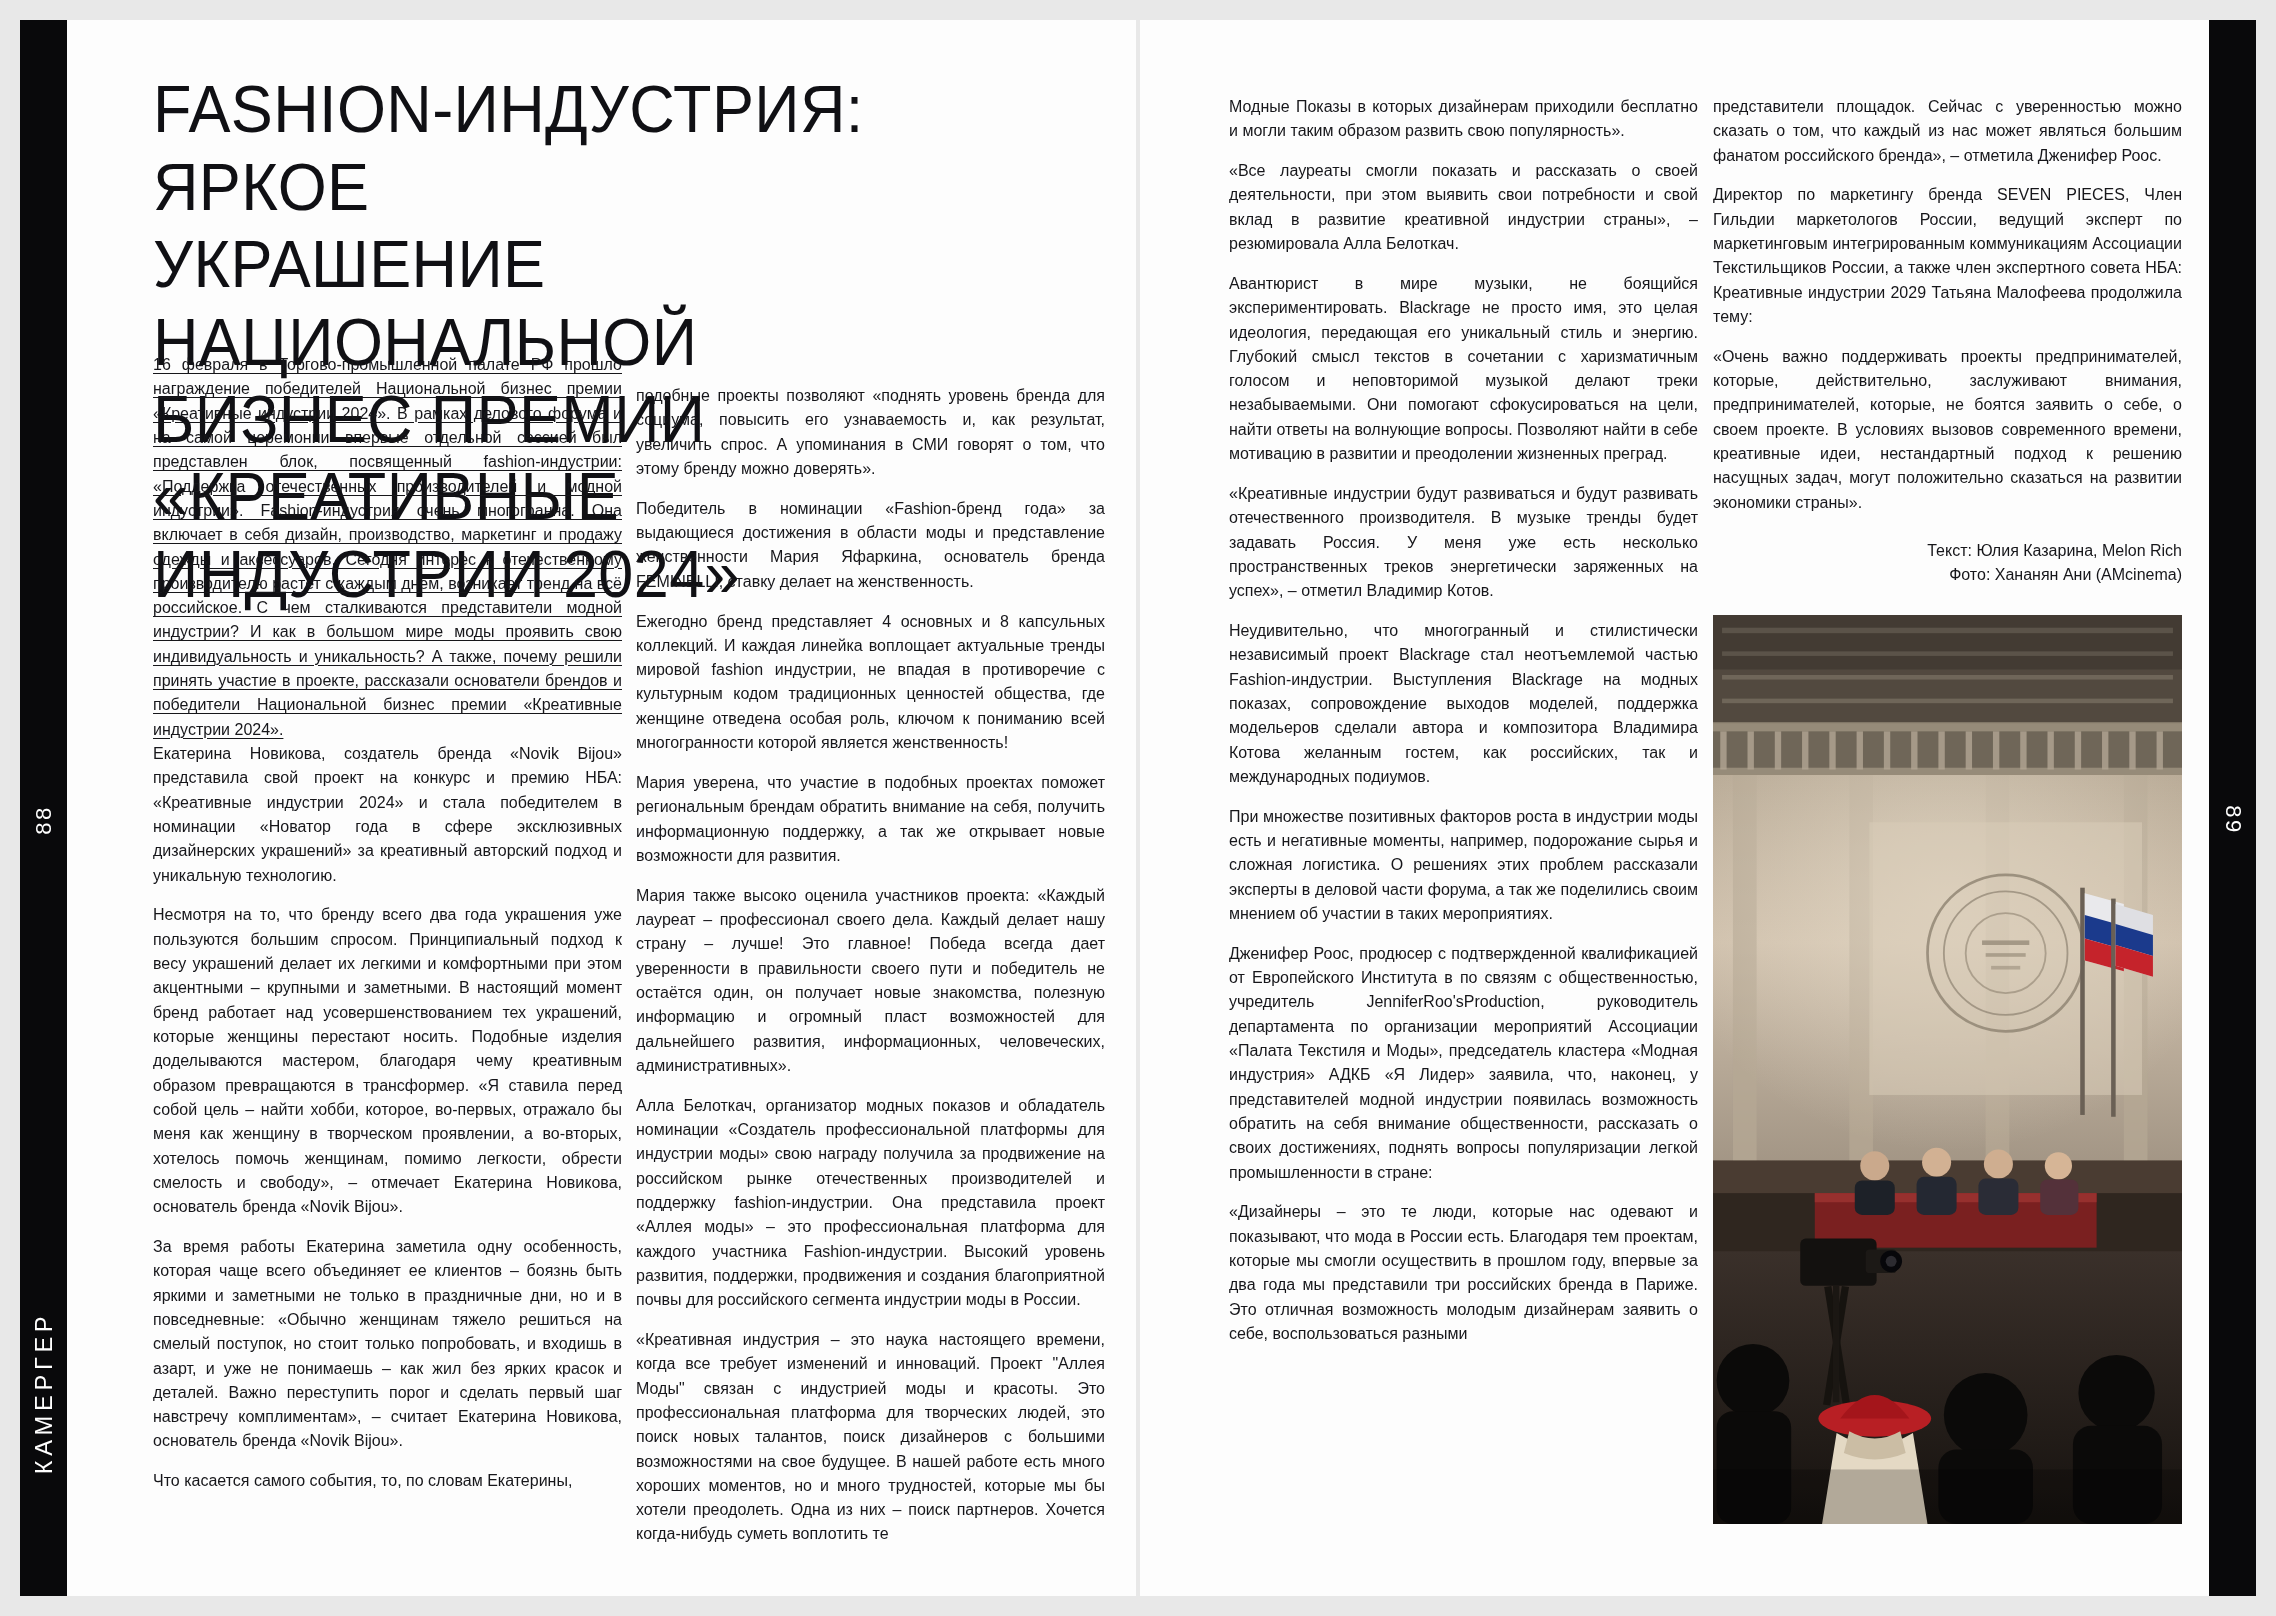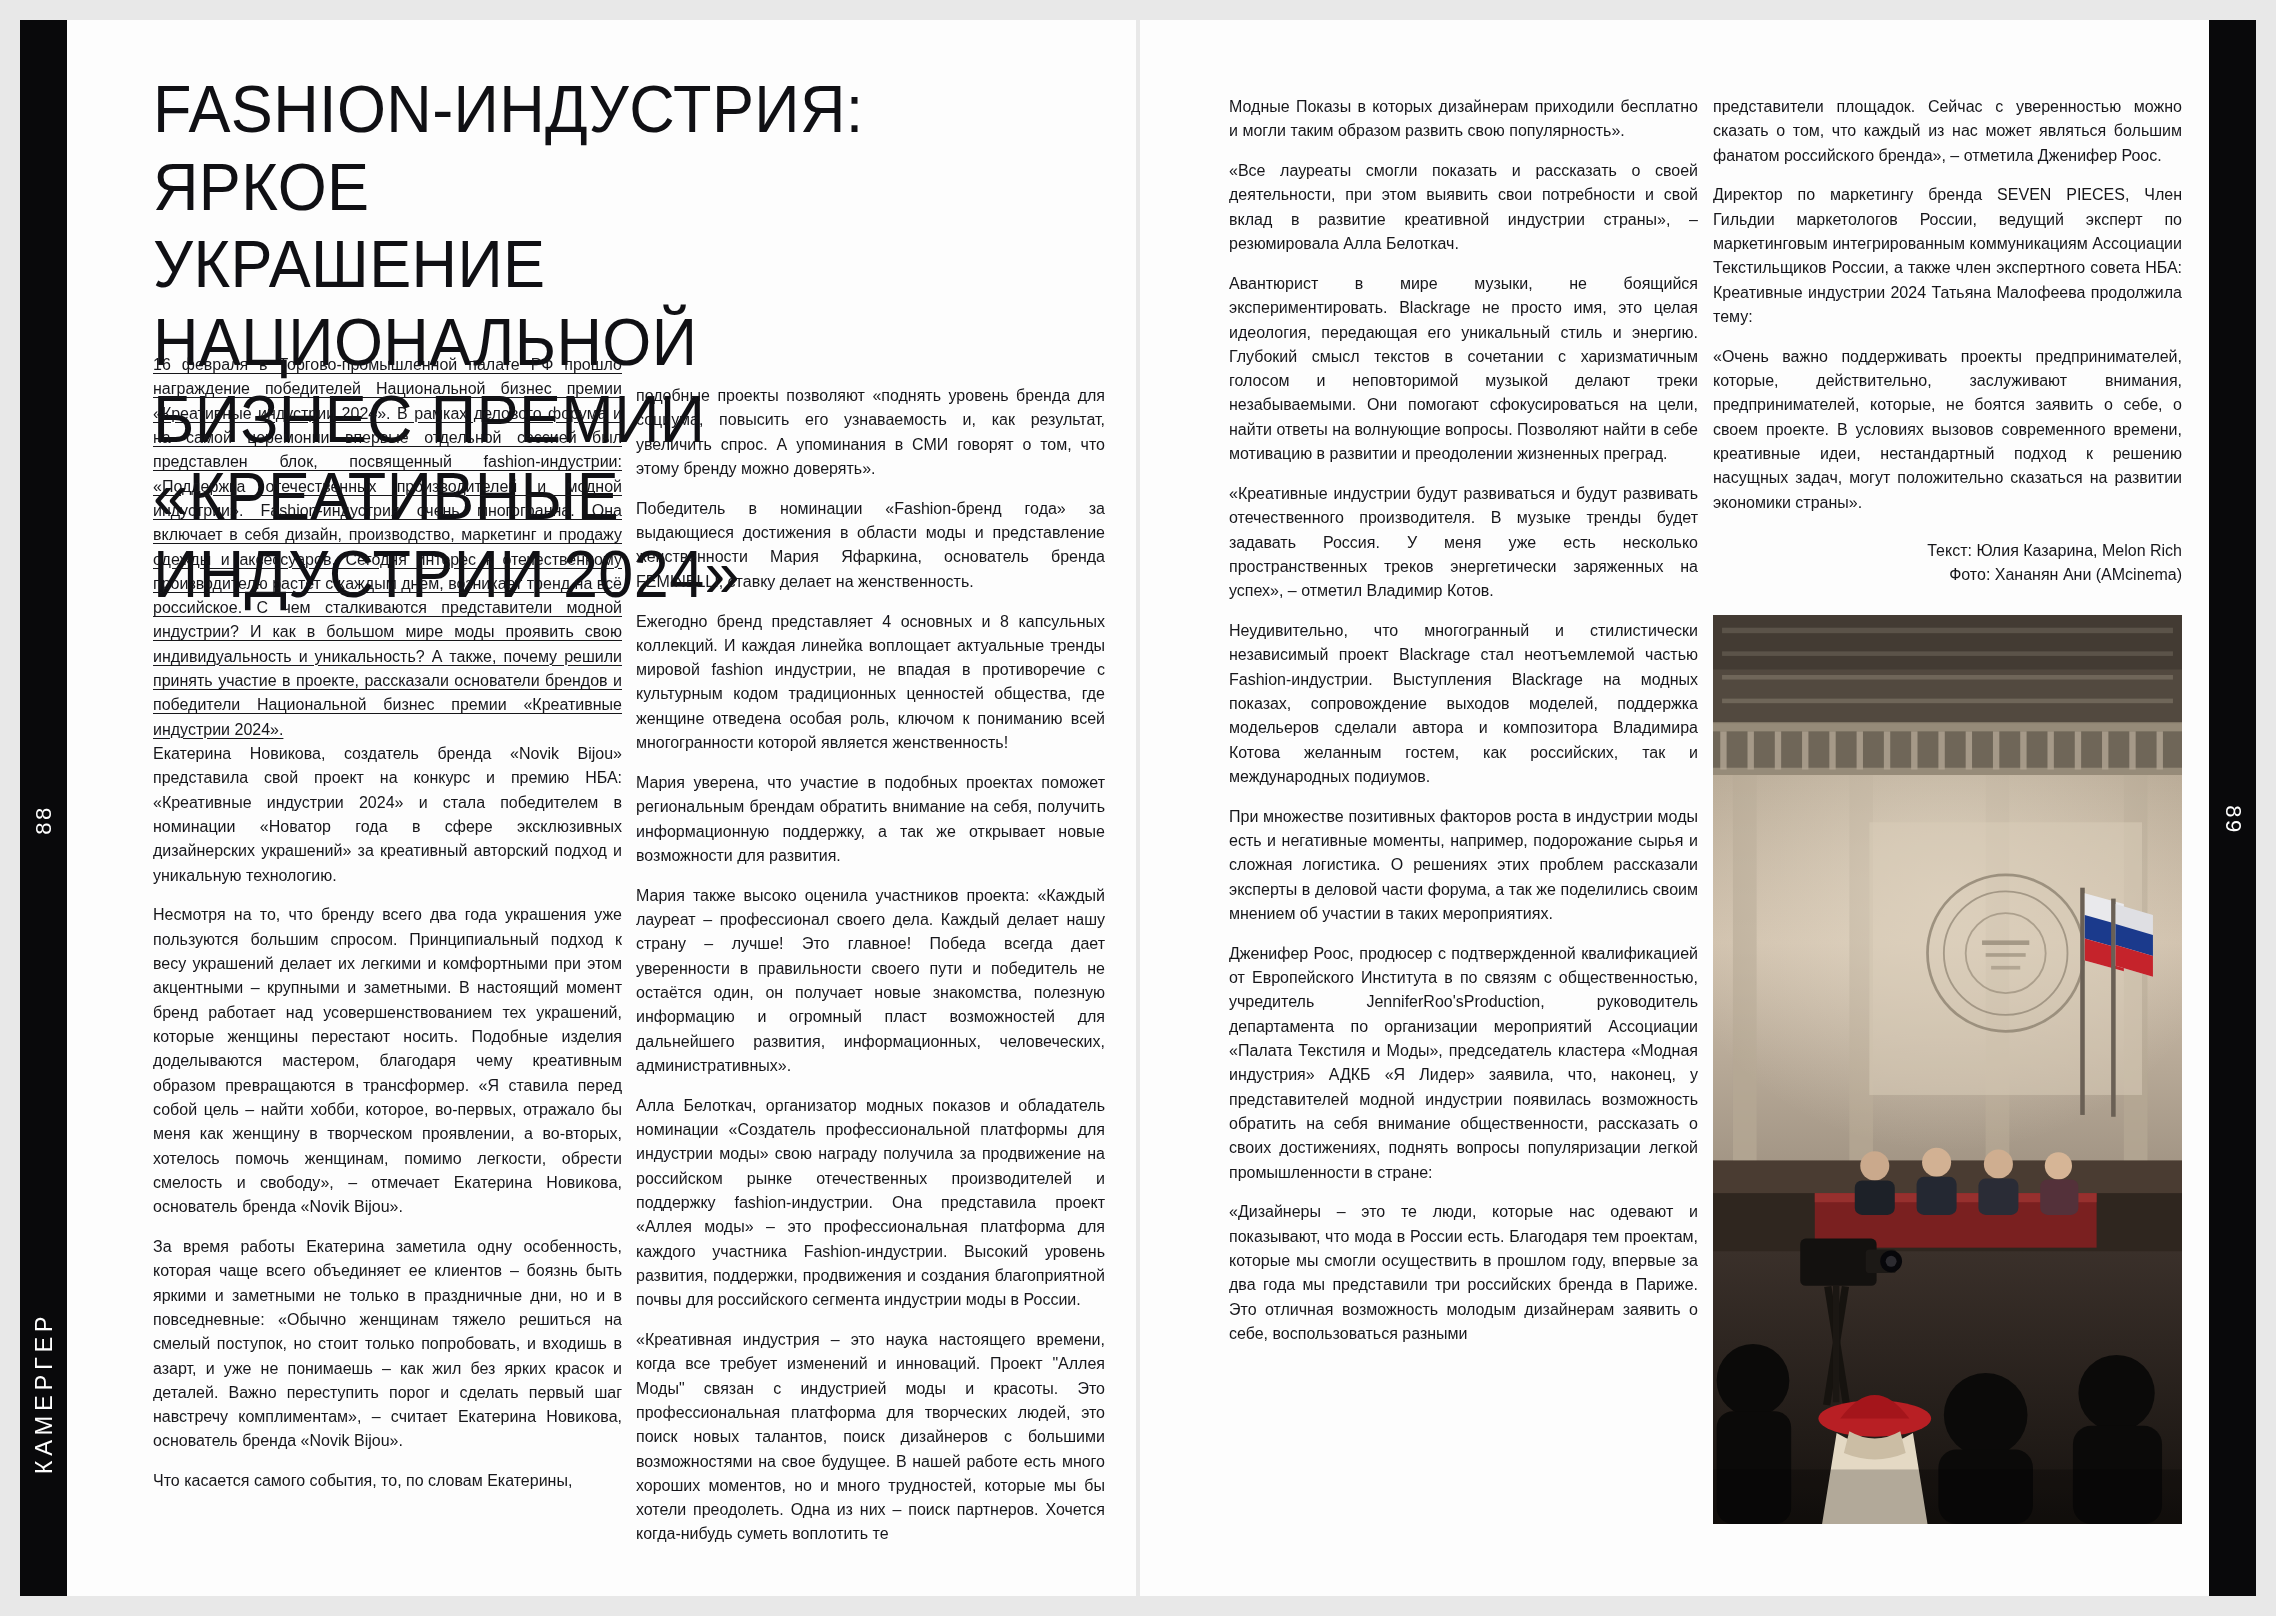--- a/index.html
+++ b/index.html
@@ -174,21 +174,21 @@
     <p>Авантюрист в мире музыки, не боящийся экспериментировать. Blackrage не просто имя, это целая идеология, передающая его уникальный стиль и энергию. Глубокий смысл текстов в сочетании с харизматичным голосом и неповторимой музыкой делают треки незабываемыми. Они помогают сфокусироваться на цели, найти ответы на волнующие вопросы. Позволяют найти в себе мотивацию в развитии и преодолении жизненных преград.</p>
     <p>«Креативные индустрии будут развиваться и будут развивать отечественного производителя. В музыке тренды будет задавать Россия. У меня уже есть несколько пространственных треков энергетически заряженных на успех», – отметил Владимир Котов.</p>
     <p>Неудивительно, что многогранный и стилистически  независимый проект Blackrage стал неотъемлемой частью Fashion-индустрии. Выступления Blackrage на модных показах, сопровождение выходов моделей, поддержка модельеров сделали автора и композитора Владимира Котова желанным гостем, как российских, так и международных подиумов.</p>
     <p>При множестве позитивных факторов роста в индустрии моды есть и негативные моменты, например, подорожание сырья и сложная логистика. О решениях этих проблем рассказали эксперты в деловой части форума, а так же поделились своим мнением об участии в таких мероприятиях.</p>
     <p>Дженифер Роос, продюсер с подтвержденной квалификацией от Европейского Института в по связям с общественностью, учредитель JenniferRoo'sProduction, руководитель департамента по организации мероприятий Ассоциации «Палата Текстиля и Моды», председатель кластера «Модная индустрия» АДКБ «Я Лидер» заявила, что, наконец, у представителей модной индустрии появилась возможность обратить на себя внимание общественности, рассказать о своих достижениях, поднять вопросы популяризации легкой промышленности в стране:</p>
     <p>«Дизайнеры – это те люди, которые нас одевают и показывают, что мода в России есть. Благодаря тем проектам, которые мы смогли осуществить в прошлом году, впервые за два года мы представили три российских бренда в Париже. Это отличная возможность молодым дизайнерам заявить о себе, воспользоваться разными</p>
   </div>
 
   <div class="col" id="col4">
     <p>представители площадок. Сейчас с уверенностью можно сказать о том, что каждый из нас может являться большим фанатом российского бренда», – отметила Дженифер Роос.</p>
-    <p>Директор по маркетингу бренда SEVEN PIECES, Член Гильдии маркетологов России, ведущий эксперт по маркетинговым интегрированным коммуникациям Ассоциации Текстильщиков России, а также член экспертного совета НБА: Креативные индустрии 2024 Татьяна Малофеева продолжила тему:</p>
+    <p>Директор по маркетингу бренда SEVEN PIECES, Член Гильдии маркетологов России, ведущий эксперт по маркетинговым интегрированным коммуникациям Ассоциации Текстильщиков России, а также член экспертного совета НБА: Креативные индустрии 2029 Татьяна Малофеева продолжила тему:</p>
     <p>«Очень важно поддерживать проекты предпринимателей, которые, действительно, заслуживают внимания, предпринимателей, которые, не боятся заявить о себе, о своем проекте. В условиях вызовов современного времени, креативные идеи, нестандартный подход к решению насущных задач, могут положительно сказаться на развитии экономики страны».</p>
     <div class="credits">
       <div>Текст: Юлия Казарина, Melon Rich</div>
       <div>Фото: Хананян Ани (AMcinema)</div>
     </div>
   </div>
 
   <div class="photo">
     <svg viewBox="0 0 516 1000" preserveAspectRatio="xMidYMid slice">
       <defs>

